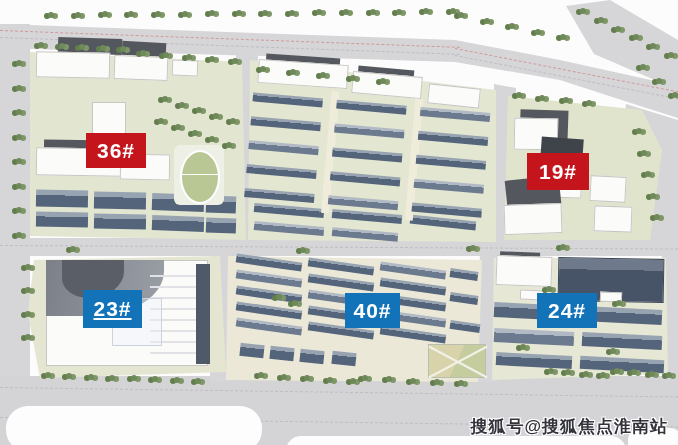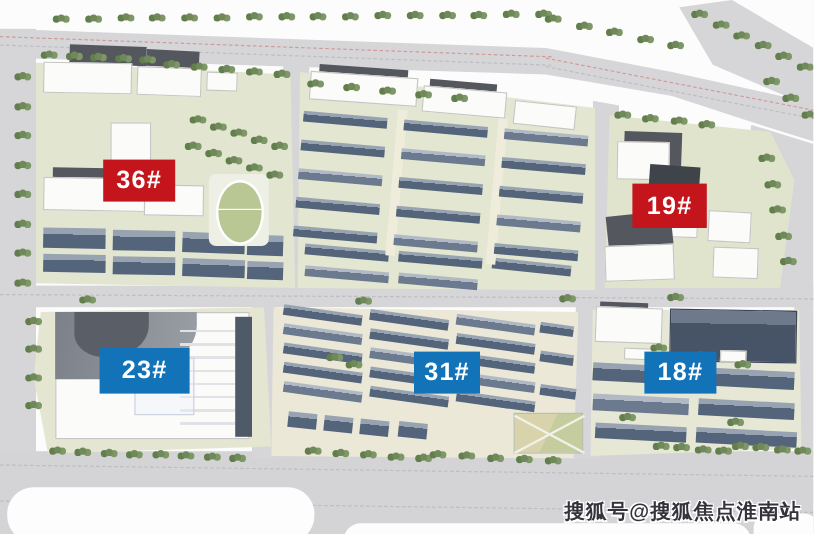--- a/index.html
+++ b/index.html
@@ -299,24 +299,24 @@
   <div class="wrect" style="left:6px;top:406px;width:256px;height:46px;border-radius:22px;"></div>
   <div class="wrect" style="left:286px;top:436px;width:340px;height:30px;border-radius:16px;"></div>
   <div class="wrect" style="left:628px;top:428px;width:54px;height:28px;border-radius:12px;"></div>
 
   <div class="blk" style="left: 86px; top: 133px; width: 60px; height: 35px; background: rgb(196, 21, 28);">
     <span>36#</span>
   </div>
   <div class="blk" style="left: 527px; top: 153px; width: 62px; height: 37px; background: rgb(196, 21, 28);">
     <span>19#</span>
   </div>
-  <div class="blk" style="left: 83px; top: 290px; width: 75px; height: 38px; background: rgb(18, 115, 184);">
+  <div class="blk" style="left: 83px; top: 290px; width: 59px; height: 38px; background: rgb(18, 115, 184); text-decoration: underline;">
     <span>23#</span>
   </div>
   <div class="blk" style="left: 345px; top: 293px; width: 55px; height: 35px; background: rgb(18, 115, 184);">
-    <span>31#</span>
+    <span>40#</span>
   </div>
   <div class="blk" style="left: 537px; top: 293px; width: 60px; height: 35px; background: rgb(18, 115, 184);">
-    <span>18#</span>
+    <span>24#</span>
   </div>
 
   <div id="watermark">搜狐号@搜狐焦点淮南站</div>
 </div>
 
 </body></html>

